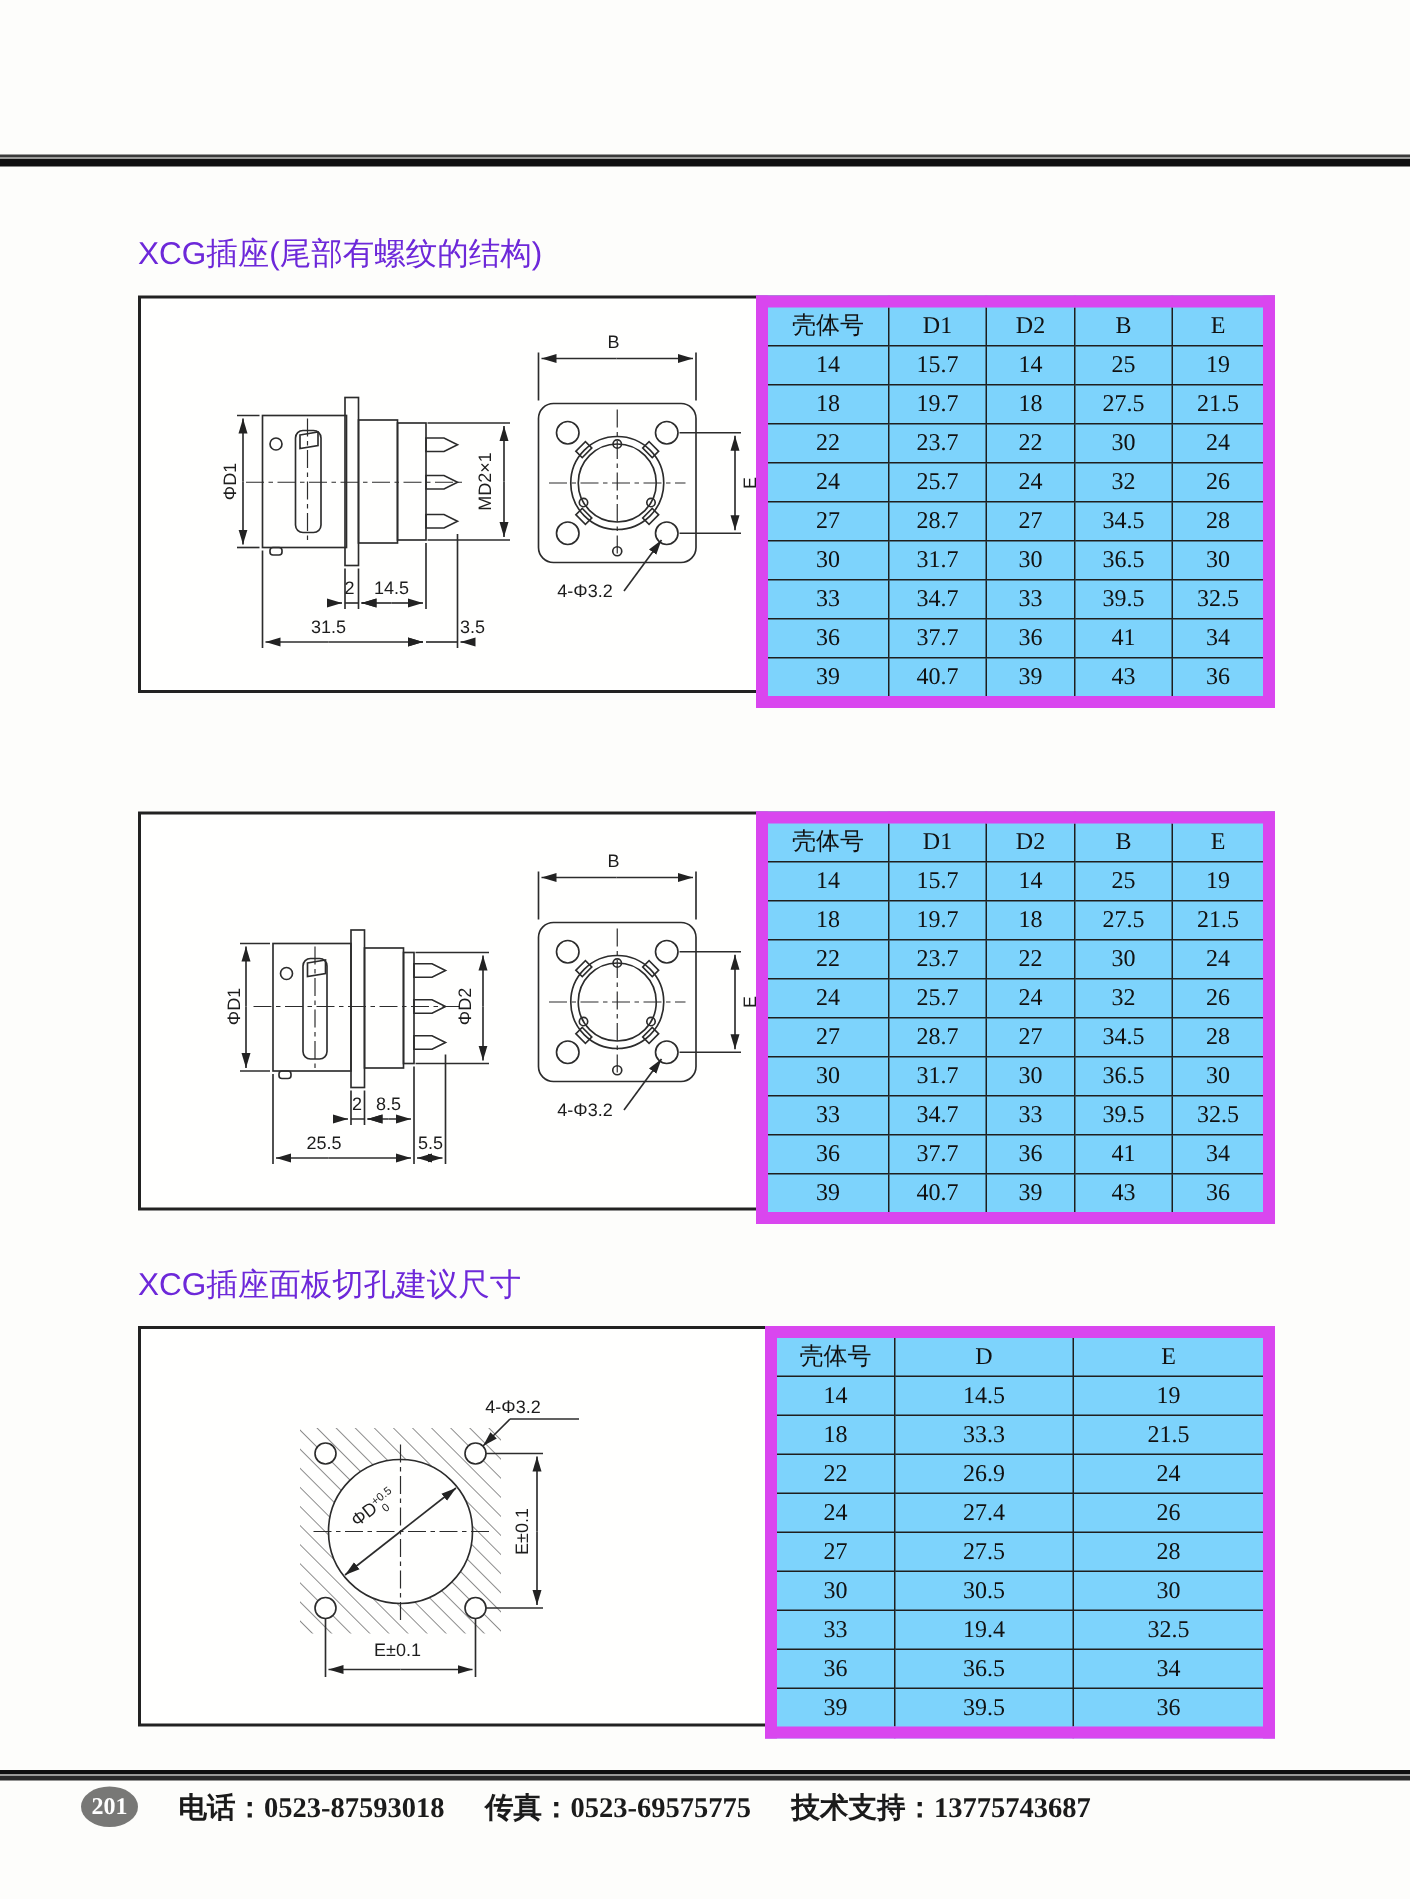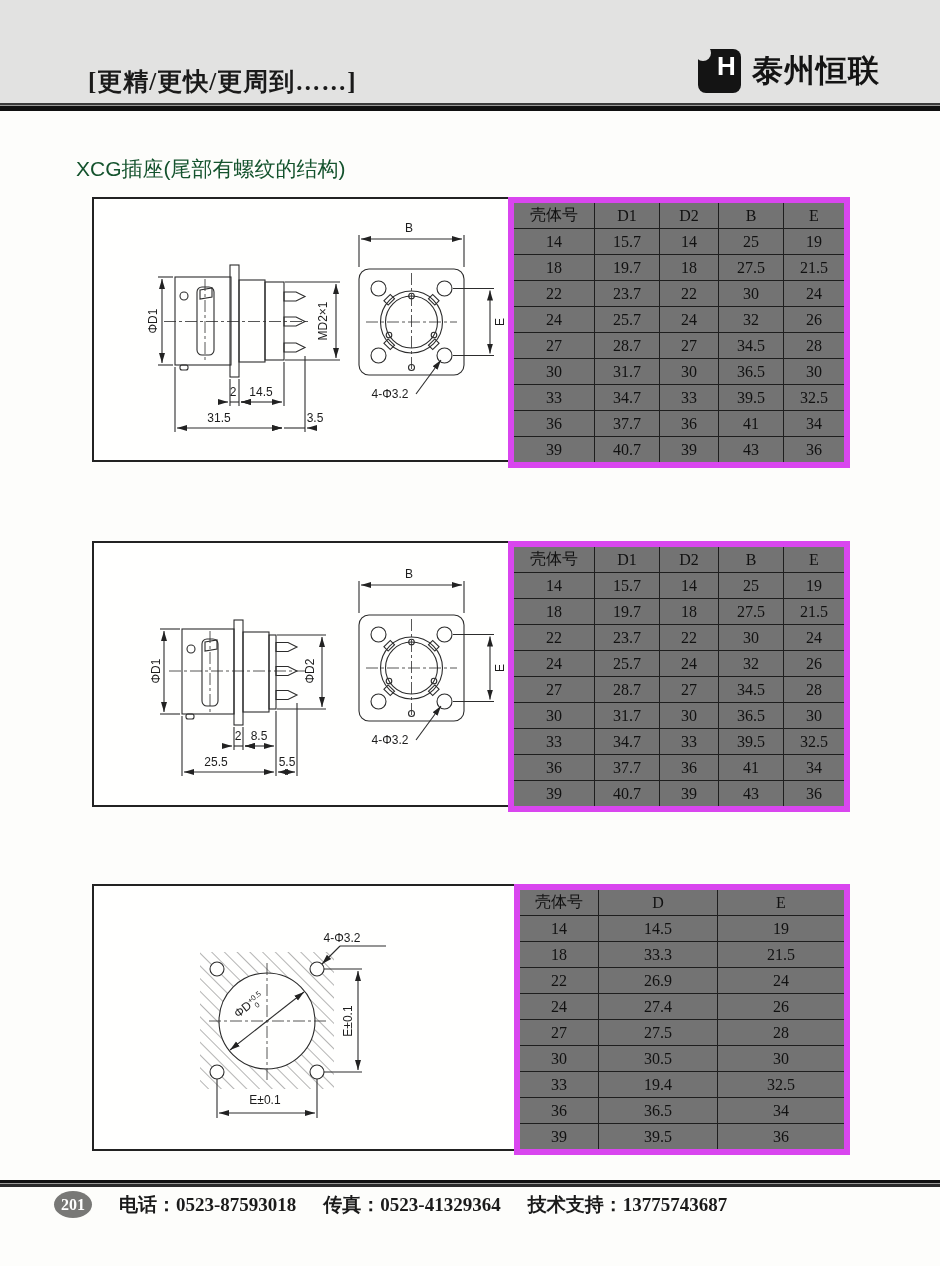--- a/index.html
+++ b/index.html
@@ -8,27 +8,27 @@
   
   .header{position:absolute;top:0;left:0;right:0;height:103px;background:#e2e2e1;}
   .tagline{position:absolute;left:88px;bottom:5px;font-size:25px;font-weight:bold;
            font-family:"Liberation Serif",serif;color:#1a1a1a;letter-spacing:1px;}
   .logo{position:absolute;right:60px;bottom:8px;display:flex;align-items:center;gap:9px;}
   .logo-text{font-family:"Liberation Sans",sans-serif;font-weight:bold;font-size:31px;
              color:#141414;letter-spacing:1px;}
   .topbar{position:absolute;top:103px;left:0;right:0;height:8px;
           background:linear-gradient(180deg,#3a3a3a 0 2px,#9a9a98 2px 3px,#101010 3px 8px);}
   
-  .sec-title{position:absolute;left:76px;font-family:"Liberation Sans",sans-serif;
-             font-size:21px;color:#14532d;white-space:nowrap;}
+  .sec-title{position:absolute;left:92px;font-family:"Liberation Sans",sans-serif;
+             font-size:21px;color:#6d28d9;white-space:nowrap;}
   .sec-box{position:absolute;left:92px;width:754px;border:2px solid #222;background:#fffffe;}
   .drawing{position:absolute;left:0;top:0;}
   
   .spec-table{position:absolute;top:-2px;right:-2px;width:312px;border-collapse:collapse;
-              border:6px solid #d946ef;background:#737373;table-layout:fixed;
+              border:8px solid #d946ef;background:#7dd3fc;table-layout:fixed;
               font-family:"Liberation Serif",serif;font-size:16px;color:#111;}
   .spec-table th,.spec-table td{border:1px solid #1e1e1e;text-align:center;height:25px;
               padding:0 2px;font-weight:normal;overflow:hidden;}
   .cols5 th:nth-child(1),.cols5 td:nth-child(1){width:76px;}
   .cols5 th:nth-child(2),.cols5 td:nth-child(2){width:60px;}
   .cols5 th:nth-child(3),.cols5 td:nth-child(3){width:54px;}
   .cols5 th:nth-child(4),.cols5 td:nth-child(4){width:60px;}
   .cols5 th:nth-child(5),.cols5 td:nth-child(5){width:56px;}
   .cols3 th:nth-child(1),.cols3 td:nth-child(1){width:74px;}
   .cols3 th:nth-child(2),.cols3 td:nth-child(2){width:114px;}
@@ -45,31 +45,20 @@
   
   .ln{stroke:#2c2c2c;stroke-width:1.1;fill:none;}
   .cl{stroke:#2c2c2c;stroke-width:0.8;fill:none;stroke-dasharray:12 3 3 3;}
   .dt{font-family:"Liberation Sans",sans-serif;font-size:12px;fill:#1d1d1d;text-anchor:middle;}
 </style>
 </head>
 <body>
 
 <div class="page">
 
-  <div class="header">
-    <div class="tagline">[更精/更快/更周到……]</div>
-    <div class="logo">
-      <svg width="46" height="48" viewBox="0 0 46 48">
-        <rect x="1" y="2" width="43" height="44" rx="8" fill="#141414"></rect>
-        <circle cx="6" cy="6" r="8" fill="#e2e2e1"></circle>
-        <text x="20" y="28" font-family="Liberation Sans, sans-serif" font-size="26" font-weight="bold" fill="#ffffff">H</text>
-      </svg>
-      <span class="logo-text">泰州恒联</span>
-    </div>
-  </div>
   <div class="topbar"></div>
 
   <div class="sec-title" style="top:155px">XCG插座(尾部有螺纹的结构)</div>
   <div class="sec-box" style="top:197px;height:261px">
     <svg class="drawing" width="440" height="257" viewBox="0 0 440 257">
       <defs>
         <marker id="arr1" markerWidth="11" markerHeight="9" refX="10" refY="4" orient="auto" markerUnits="userSpaceOnUse">
             <path d="M0,1 L10,4 L0,7 Z" fill="#222"></path>
           </marker>
       </defs>
@@ -402,20 +391,21 @@
             <td>39</td>
             <td>40.7</td>
             <td>39</td>
             <td>43</td>
             <td>36</td>
           </tr>
         </tbody>
       </table>
   </div>
 
+  <div class="sec-title" style="top:842px">XCG插座面板切孔建议尺寸</div>
   <div class="sec-box" style="top:884px;height:263px">
     <svg class="drawing" width="440" height="259" viewBox="0 0 440 259">
       <defs>
         <marker id="arr3" markerWidth="11" markerHeight="9" refX="10" refY="4" orient="auto" markerUnits="userSpaceOnUse">
             <path d="M0,1 L10,4 L0,7 Z" fill="#222"></path>
           </marker>
         <pattern id="hatch3" width="9" height="9" patternUnits="userSpaceOnUse" patternTransform="rotate(-45)">
           <line x1="0" y1="0" x2="0" y2="9" stroke="#6a6a6a" stroke-width="1"></line>
         </pattern>
       </defs>
@@ -515,17 +505,17 @@
             <td>36</td>
           </tr>
         </tbody>
       </table>
   </div>
 
   <div class="footbar"></div>
   <div class="footer">
     <span class="badge">201</span>
     <span>电话：0523-87593018</span>
-    <span>传真：0523-41329364</span>
+    <span>传真：0523-69575775</span>
     <span>技术支持：13775743687</span>
   </div>
 
 </div>
 
 </body></html>

